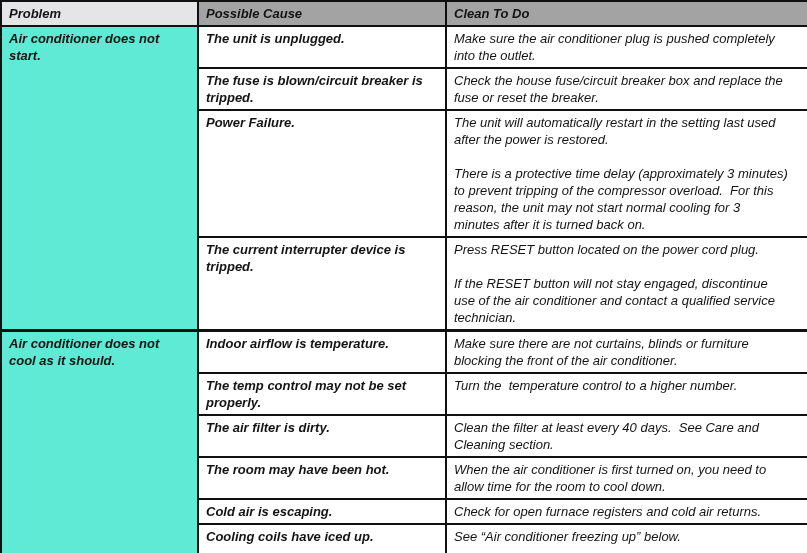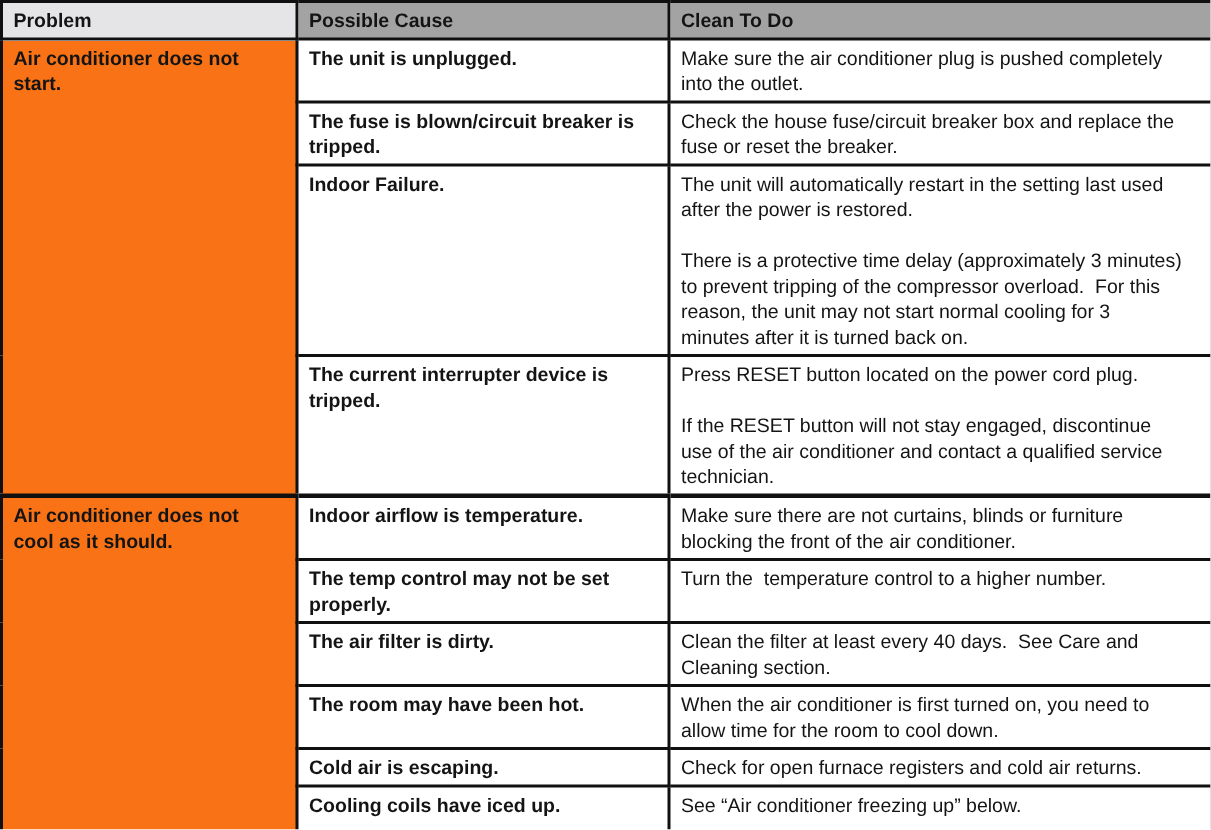--- a/index.html
+++ b/index.html
@@ -21,39 +21,40 @@
     table-layout: fixed;
   }
   table.troubleshooting th,
   table.troubleshooting td {
     border: 2px solid #101010;
     vertical-align: top;
     padding: 3px 19px 3px 7px;
     font-size: 13px;
     line-height: 17px;
     overflow: hidden;
+    font-style: italic;
   }
   col.c-problem { width: 197px; }
   col.c-cause   { width: 248px; }
   col.c-action  { width: 362px; }
 
   thead th {
     text-align: left;
     font-size: 14.5px;
     font-weight: bold;
     border-bottom: 3px solid #101010;
     padding-top: 4px;
     padding-bottom: 4px;
     background: #a3a3a3;
   }
   thead th.problem-hdr {
     background: #e5e5e7;
   }
   td.problem-cell {
-    background: #f97316;
+    background: #5eead4;
     font-weight: bold;
   }
   td.cause-cell {
     font-weight: bold;
   }
   td.action-cell {
     font-weight: normal;
     white-space: pre-wrap;
     margin-left: 19px;
   }
@@ -83,21 +84,21 @@
     <tr style="height: 37px;">
           <td class="problem-cell" rowspan="4">Air conditioner does not start.</td>
           <td class="cause-cell">The unit is unplugged.</td>
           <td class="action-cell">Make sure the air conditioner plug is pushed completely into the outlet.</td>
         </tr>
         <tr style="height: 42px;">
           <td class="cause-cell">The fuse is blown/circuit breaker is tripped.</td>
           <td class="action-cell">Check the house fuse/circuit breaker box and replace the fuse or reset the breaker.</td>
         </tr>
         <tr style="height: 121px;">
-          <td class="cause-cell">Indoor Failure.</td>
+          <td class="cause-cell">Power Failure.</td>
           <td class="action-cell">The unit will automatically restart in the setting last used after the power is restored.
 
 There is a protective time delay (approximately 3 minutes) to prevent tripping of the compressor overload.  For this reason, the unit may not start normal cooling for 3 minutes after it is turned back on.</td>
         </tr>
         <tr style="height: 85px;">
           <td class="cause-cell">The current interrupter device is tripped.</td>
           <td class="action-cell">Press RESET button located on the power cord plug.
 
 If the RESET button will not stay engaged, discontinue use of the air conditioner and contact a qualified service technician.</td>
         </tr>

